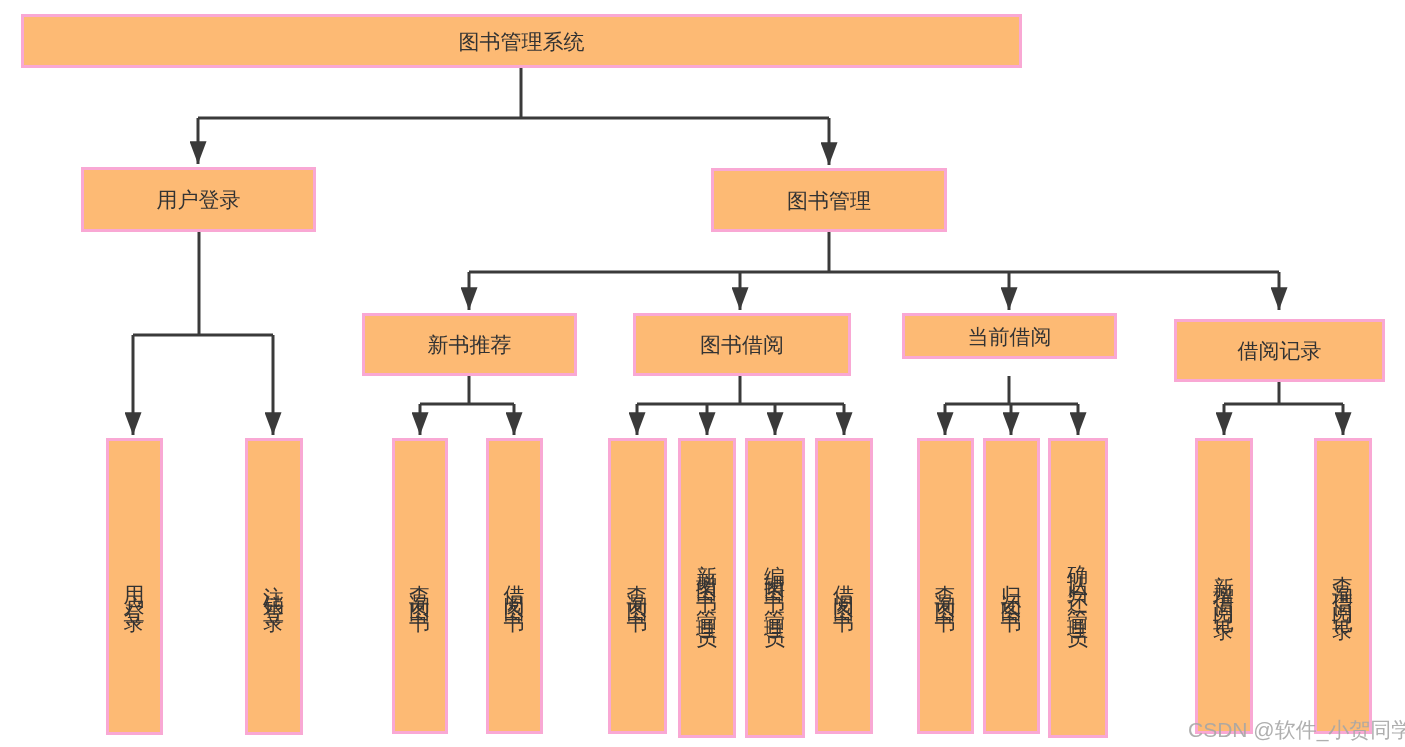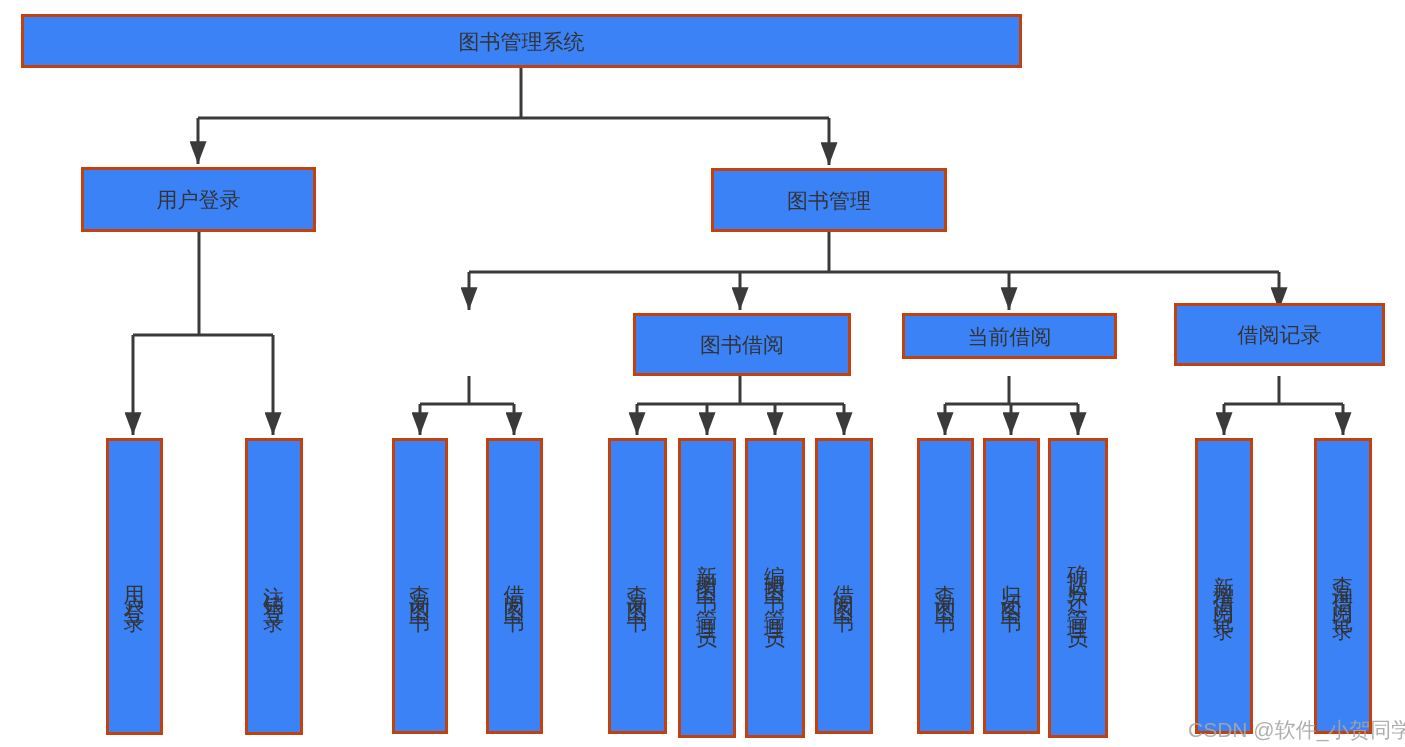--- a/index.html
+++ b/index.html
@@ -13,22 +13,22 @@
   }
   #connectors {
     position: absolute;
     left: 0; top: 0;
     width: 1405px; height: 747px;
     z-index: 1;
   }
   .node {
     position: absolute;
     box-sizing: border-box;
-    border: 3px solid #c2410c;
-    background: #3b82f6;
+    border: 3px solid #f9a8d4;
+    background: #fdba74;
     display: flex;
     align-items: center;
     justify-content: center;
     z-index: 2;
   }
   .node .lbl {
     color: #333333;
     font-size: 21px;
     line-height: 1;
     white-space: nowrap;
@@ -106,27 +106,30 @@
     <span class="lbl">图书管理系统</span>
   </div>
 
   <div class="node" style="left:81px; top:167px; width:235px; height:65px;">
     <span class="lbl">用户登录</span>
   </div>
   <div class="node" style="left:711px; top:168px; width:236px; height:64px;">
     <span class="lbl">图书管理</span>
   </div>
 
+  <div class="node" style="left:362px; top:313px; width:215px; height:63px;">
+    <span class="lbl">新书推荐</span>
+  </div>
   <div class="node" style="left:633px; top:313px; width:218px; height:63px;">
     <span class="lbl">图书借阅</span>
   </div>
   <div class="node" style="left:902px; top:313px; width:215px; height:46px;">
     <span class="lbl">当前借阅</span>
   </div>
-  <div class="node" style="left:1174px; top:303px; width:211px; height:63px;">
+  <div class="node" style="left:1174px; top:319px; width:211px; height:63px;">
     <span class="lbl">借阅记录</span>
   </div>
 
   <div class="node vert" style="left:106px; top:438px; width:57px; height:297px;">
     <span class="lbl">用户登录</span>
   </div>
   <div class="node vert" style="left:245px; top:438px; width:58px; height:297px;">
     <span class="lbl">注销登录</span>
   </div>
 

